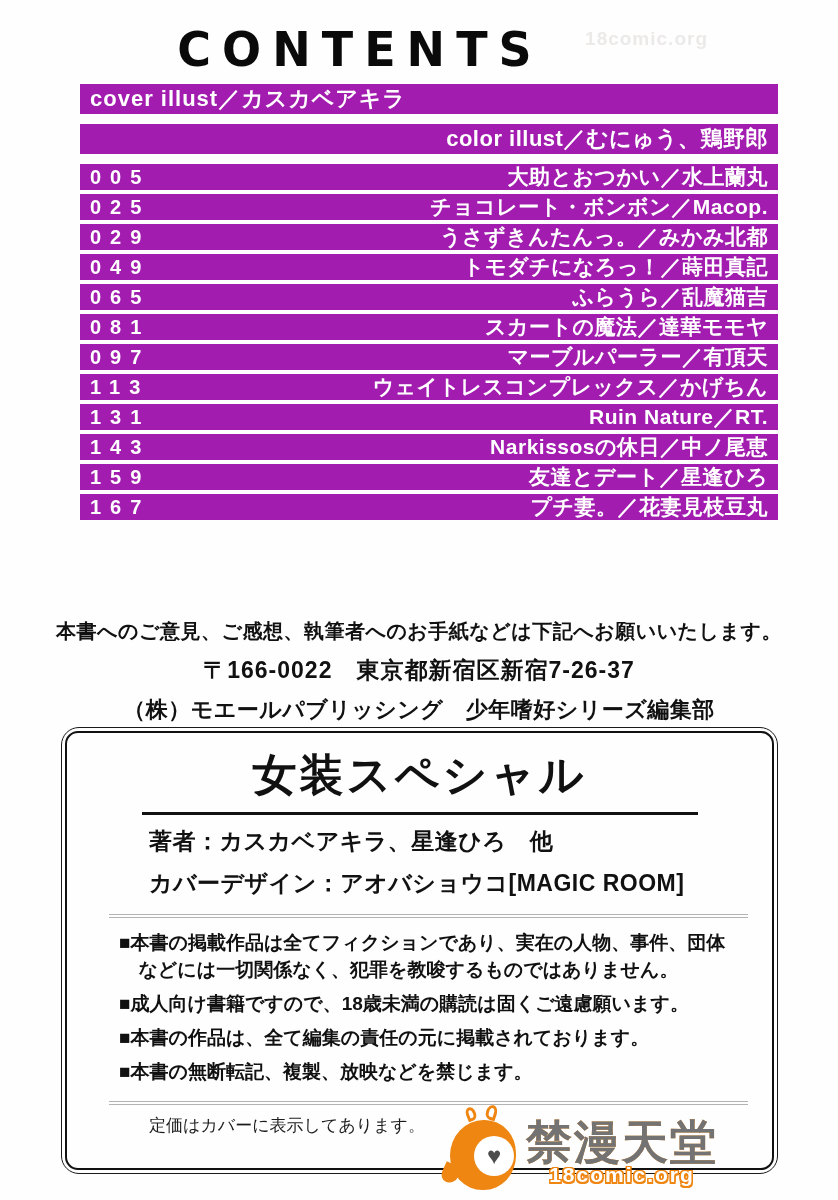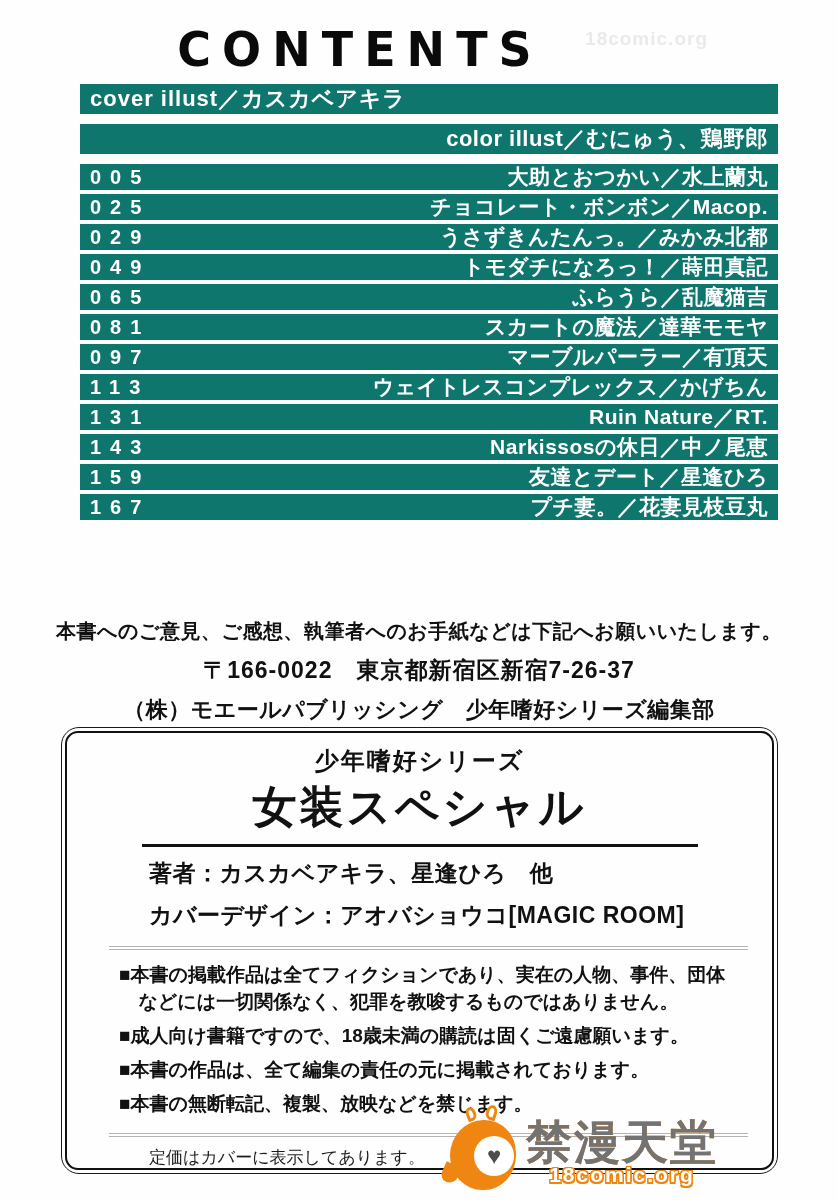--- a/index.html
+++ b/index.html
@@ -28,21 +28,21 @@
     font-weight:900;
     letter-spacing:0.24em;
     color:#0a0a0a;
     transform:scaleY(1.04);
     font-family:"DejaVu Sans","Liberation Sans",sans-serif;
   }
 
   
   .toc { position:absolute; left:80px; top:84px; width:698px; }
   .bar {
-    background:#0f766e;
+    background:#a21caf;
     color:#fff;
     display:flex;
     align-items:center;
     font-weight:bold;
     padding:0 10px;
   }
   .bar.header { height:30px; margin-bottom:10px; font-size:22px; }
   .bar.entry  { height:26px; margin-bottom:4px; font-size:21px; }
   .bar .num { letter-spacing:0.45em; font-size:20px; font-weight:bold; }
   .bar .title-right { margin-left:auto; white-space:nowrap; letter-spacing:0.5px;text-align:center; }
@@ -198,21 +198,20 @@
   </div>
 
   <div class="contact">
     <div class="contact-note">本書へのご意見、ご感想、執筆者へのお手紙などは下記へお願いいたします。</div>
     <div class="contact-address">〒166-0022　東京都新宿区新宿7-26-37</div>
     <div class="contact-publisher">（株）モエールパブリッシング　少年嗜好シリーズ編集部</div>
   </div>
 
   <div class="colophon-outer">
     <div class="colophon">
-      <div class="series-name">少年嗜好シリーズ</div>
       <div class="book-title">女装スペシャル</div>
       <hr class="title-rule">
 
       <div class="credits">
         <div class="credit">著者：カスカベアキラ、星逢ひろ　他</div>
         <div class="credit">カバーデザイン：アオバショウコ[MAGIC ROOM]</div>
       </div>
 
       <div class="gray-rule"></div>
 

